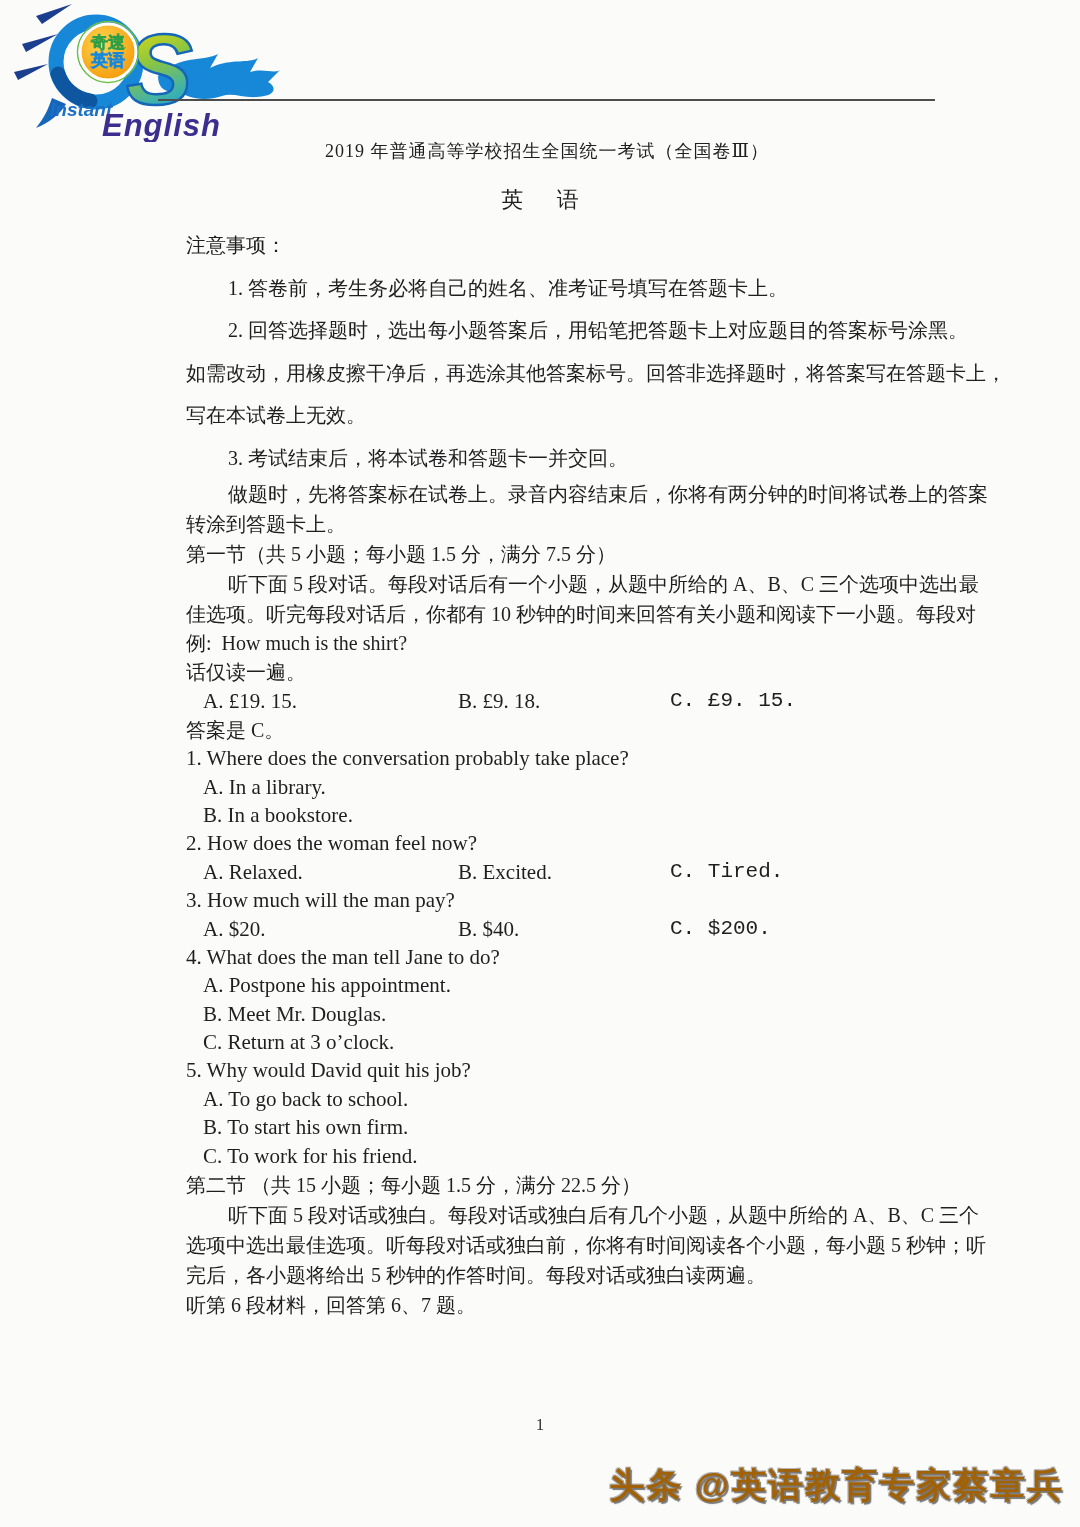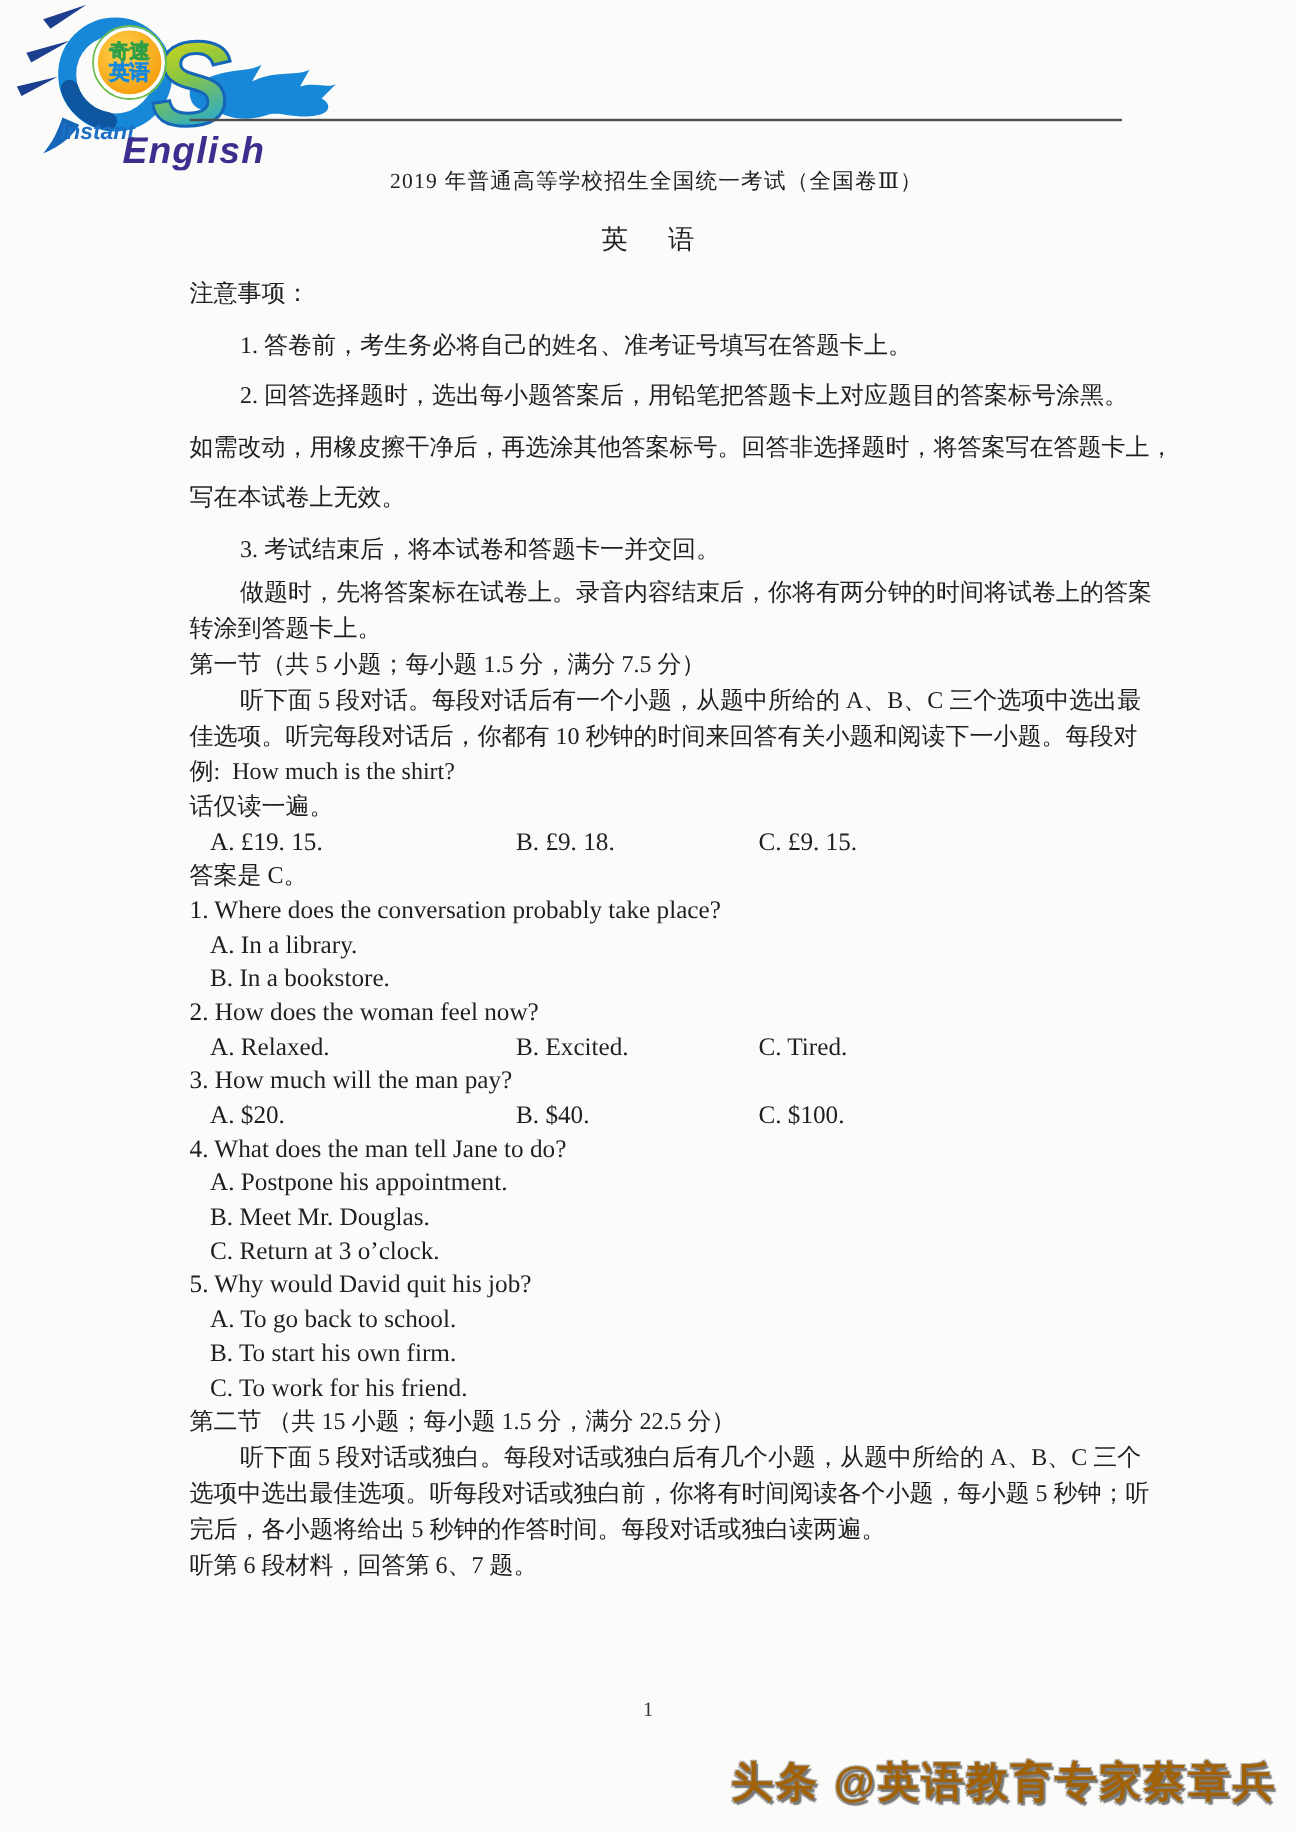--- a/index.html
+++ b/index.html
@@ -12,33 +12,33 @@
     font-family:"Liberation Serif","DejaVu Serif",serif;
     color:#1f1f1f;
   }
   
   .logo-wrap{position:absolute;left:8px;top:2px;width:280px;height:140px;}
   .header-rule{position:absolute;left:158px;top:99px;width:777px;height:2px;background:#4d4d4d;}
   
   .doc{position:absolute;left:158px;top:130px;width:778px;}
   .title{font-size:18px;height:46px;line-height:42px;text-align:center;letter-spacing:1px;}
   .subtitle{font-size:22px;height:48px;line-height:48px;text-align:center;letter-spacing:14px;font-weight:500;}
-  .line{position:relative;white-space:pre;}
+  .line{position:relative;white-space:pre;margin-left:28px;}
   .cn{font-size:20px;}
   .en{font-size:21px;}
   .lh42{height:42.5px;line-height:42.5px;}
   .lh30{height:30px;line-height:30px;}
   .lh28{height:28.4px;line-height:28.4px;}
   .ind1{padding-left:17px;}
   .ind2{padding-left:42px;}
   .gap-before{margin-top:28px;}
   .col{position:absolute;top:0;}
   .col0{left:17px;}
   .col1{left:272px;}
-  .col2{left:474px;}
+  .col2{left:484px;font-family:Liberation Mono, monospace;}
   
   .page-number{position:absolute;left:0;top:1415px;width:1080px;text-align:center;font-size:17px;color:#333;}
   .watermark{
     position:absolute;right:16px;top:1462px;
     font-family:"Liberation Sans","DejaVu Sans",sans-serif;
     font-size:35px;font-weight:bold;letter-spacing:2px;
     color:#a16207;
     text-shadow:2px 2px 1px #777,-1px -1px 0 #b5b5b5,1px -1px 0 #aaa,-1px 1px 0 #aaa;
   }
 </style>
@@ -106,21 +106,21 @@
         <div class="line cn lh28">例:  How much is the shirt?</div>
         <div class="line cn lh30">话仅读一遍。</div>
         <div class="line en lh28"><span class="col col0">A. £19. 15.</span><span class="col col1">B. £9. 18.</span><span class="col col2">C. £9. 15.</span></div>
         <div class="line cn lh28">答案是 C。</div>
         <div class="line en lh28">1. Where does the conversation probably take place?</div>
         <div class="line en lh28 ind1">A. In a library.</div>
         <div class="line en lh28 ind1">B. In a bookstore.</div>
         <div class="line en lh28">2. How does the woman feel now?</div>
         <div class="line en lh28"><span class="col col0">A. Relaxed.</span><span class="col col1">B. Excited.</span><span class="col col2">C. Tired.</span></div>
         <div class="line en lh28">3. How much will the man pay?</div>
-        <div class="line en lh28"><span class="col col0">A. $20.</span><span class="col col1">B. $40.</span><span class="col col2">C. $100.</span></div>
+        <div class="line en lh28"><span class="col col0">A. $20.</span><span class="col col1">B. $40.</span><span class="col col2">C. $200.</span></div>
         <div class="line en lh28">4. What does the man tell Jane to do?</div>
         <div class="line en lh28 ind1">A. Postpone his appointment.</div>
         <div class="line en lh28 ind1">B. Meet Mr. Douglas.</div>
         <div class="line en lh28 ind1">C. Return at 3 o’clock.</div>
         <div class="line en lh28">5. Why would David quit his job?</div>
         <div class="line en lh28 ind1">A. To go back to school.</div>
         <div class="line en lh28 ind1">B. To start his own firm.</div>
         <div class="line en lh28 ind1">C. To work for his friend.</div>
         <div class="line cn lh30">第二节 （共 15 小题；每小题 1.5 分，满分 22.5 分）</div>
         <div class="line cn lh30 ind2">听下面 5 段对话或独白。每段对话或独白后有几个小题，从题中所给的 A、B、C 三个</div>

